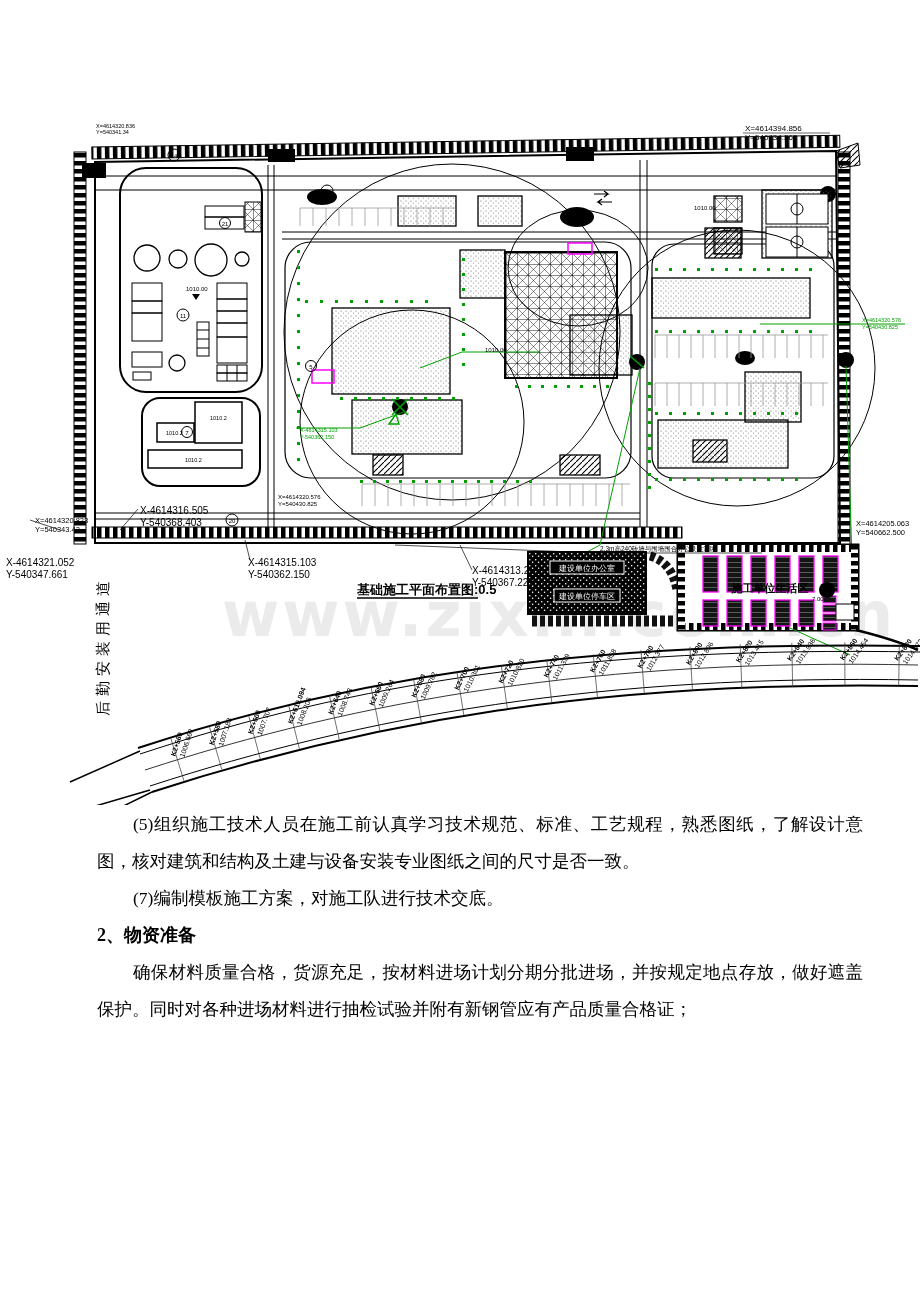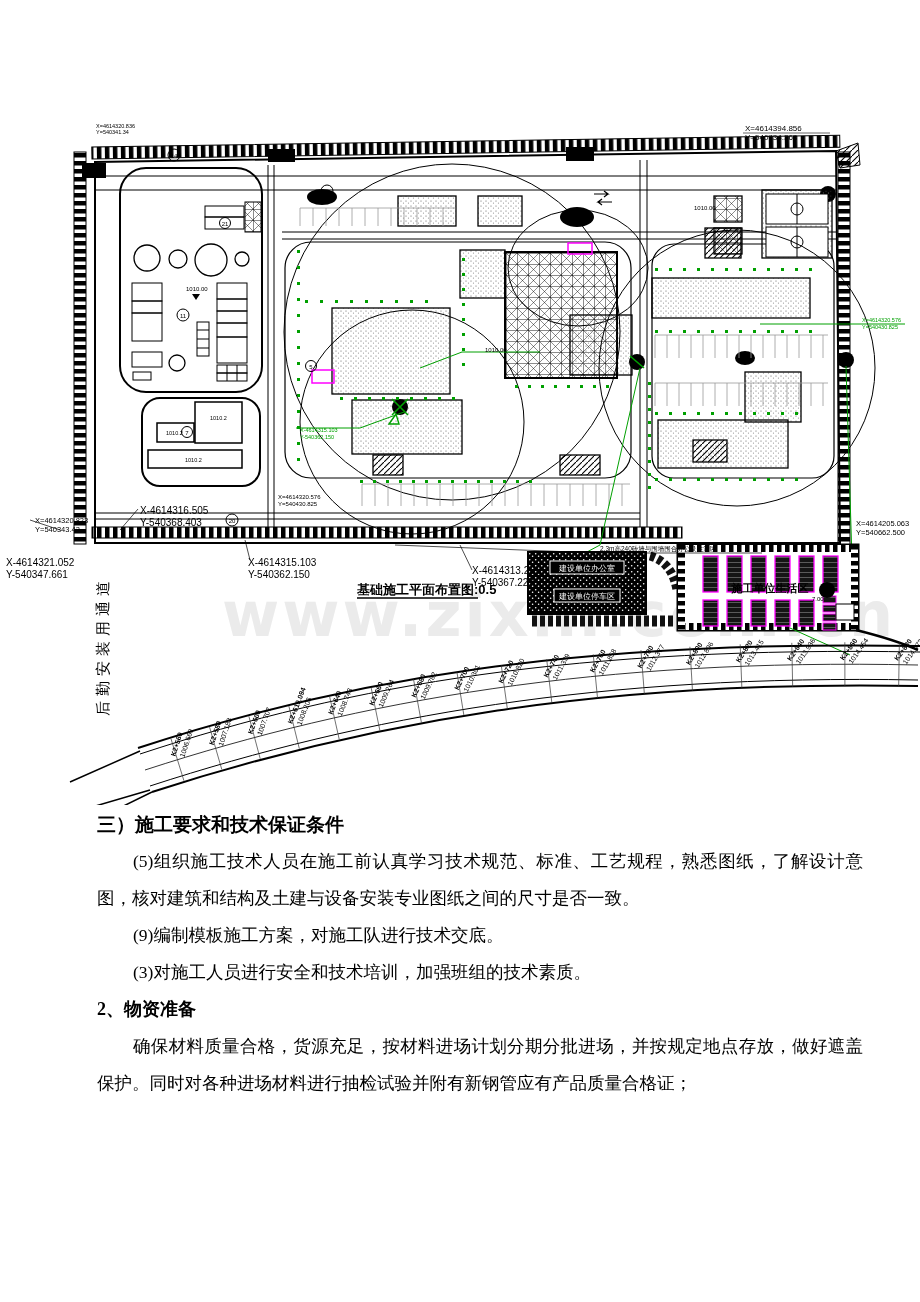--- a/index.html
+++ b/index.html
@@ -568,20 +568,18 @@
       <circle cx="232" cy="520" r="6"></circle>
         <text x="232" y="523" font-size="6" fill="#000" stroke="none" text-anchor="middle">20</text>
       <circle cx="187" cy="432" r="5.5"></circle>
         <text x="187" y="435" font-size="6" fill="#000" stroke="none" text-anchor="middle">7</text>
     </g>
   </svg>
 
   <div class="corridor">后勤安装用通道</div>
 
   <div class="doc">
-    <div class="h1">三）施工要求和技术保证条件</div>
     <div class="p">(5)组织施工技术人员在施工前认真学习技术规范、标准、工艺规程，熟悉图纸，了解设计意图，核对建筑和结构及土建与设备安装专业图纸之间的尺寸是否一致。</div>
-    <div class="p">(9)编制模板施工方案，对施工队进行技术交底。</div>
-    <div class="p">(3)对施工人员进行安全和技术培训，加强班组的技术素质。</div>
+    <div class="p">(7)编制模板施工方案，对施工队进行技术交底。</div>
     <div class="h2">2、物资准备</div>
     <div class="p">确保材料质量合格，货源充足，按材料进场计划分期分批进场，并按规定地点存放，做好遮盖保护。同时对各种进场材料进行抽检试验并附有新钢管应有产品质量合格证；</div>
   </div>
 </div>
 
 </body></html>

